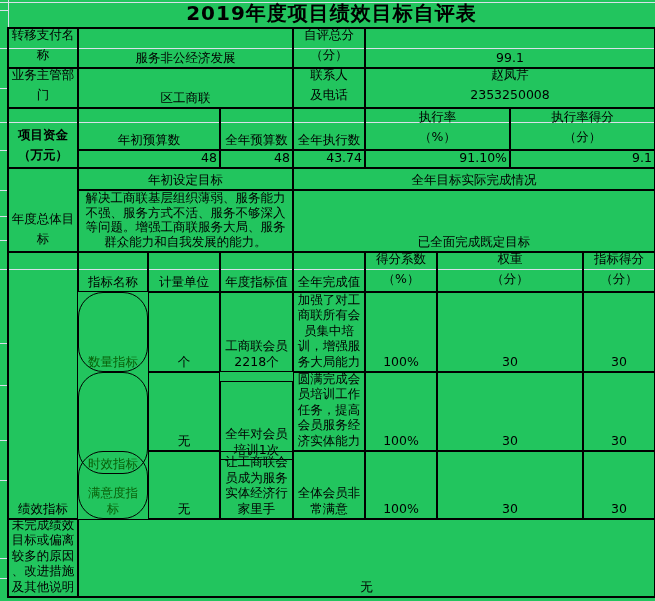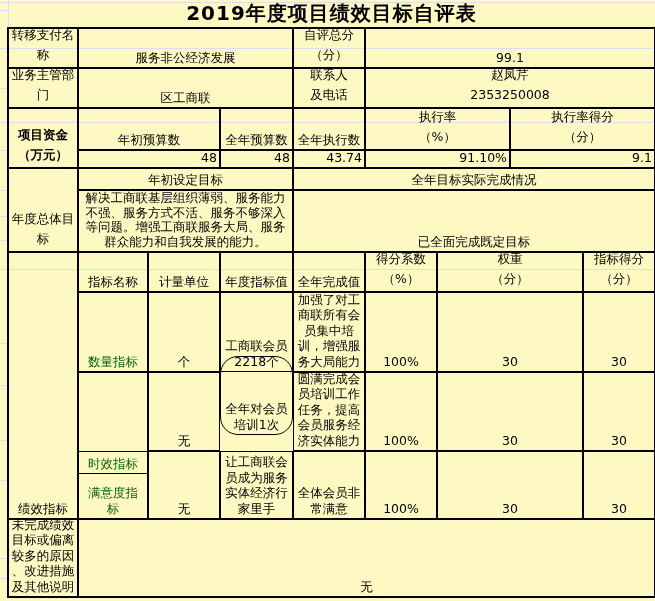--- a/index.html
+++ b/index.html
@@ -1,30 +1,30 @@
 <!DOCTYPE html>
 <html><head>
 <meta charset="utf-8">
 <style>
   html,body{margin:0;padding:0;background:#fff;}
-  .sheet{position:relative;width:655px;height:601px;background:#fef9c3;
+  .sheet{position:relative;width:655px;height:601px;background:#22c55e;
          font-family:"DejaVu Sans",sans-serif;color:#000;overflow:hidden;}
   .title{position:absolute;left:8px;top:0;width:647px;height:27px;
          display:flex;align-items:center;justify-content:center;
          font-size:20px;font-weight:bold;letter-spacing:1px;}
   .outline{position:absolute;left:7px;top:27px;width:649px;height:571px;
            box-sizing:border-box;border:1px solid #000;}
   .c{position:absolute;box-sizing:border-box;border:1px solid #000;
      display:flex;align-items:flex-end;justify-content:center;
      text-align:center;font-size:12.5px;line-height:15.5px;
      padding:0 2px 2px 2px;white-space:pre-line;overflow:hidden;}
   .num{justify-content:flex-end;text-align:right;}
   .two{line-height:20px;}
   .para{line-height:14.5px;}
-  .green{color:#0a600a;}
+  .green{color:#0a600a;border-radius:25px;}
   .faint{position:absolute;background:#d9e0ea;height:1px;}
   .faintv{position:absolute;background:#d9e0ea;width:1px;}
 </style>
 </head>
 <body>
 
 <div class="sheet">
 
   <div class="faint" style="left:0;top:2px;width:655px;"></div>
   <div class="faintv" style="left:8px;top:0;height:27px;"></div>
@@ -109,21 +109,21 @@
 商联所有会
 员集中培
 训，增强服
 务大局能力</div>
   <div class="c" style="left:365px;top:292px;width:72px;height:80px;">100%</div>
   <div class="c" style="left:437px;top:292px;width:146px;height:80px;">30</div>
   <div class="c" style="left:583px;top:292px;width:72px;height:80px;">30</div>
 
   <div class="c green" style="left:78px;top:372px;width:70px;height:102px;">时效指标</div>
   <div class="c" style="left:148px;top:372px;width:72px;height:79px;">无</div>
-  <div class="c" style="left:220px;top:356px;width:73px;height:79px;border-radius:18px;">全年对会员
+  <div class="c" style="left:220px;top:381px;width:73px;height:79px;">全年对会员
 培训1次</div>
   <div class="c" style="left:293px;top:372px;width:72px;height:79px;">圆满完成会
 员培训工作
 任务，提高
 会员服务经
 济实体能力</div>
   <div class="c" style="left:365px;top:372px;width:72px;height:79px;">100%</div>
   <div class="c" style="left:437px;top:372px;width:146px;height:79px;">30</div>
   <div class="c" style="left:583px;top:372px;width:72px;height:79px;">30</div>
 

